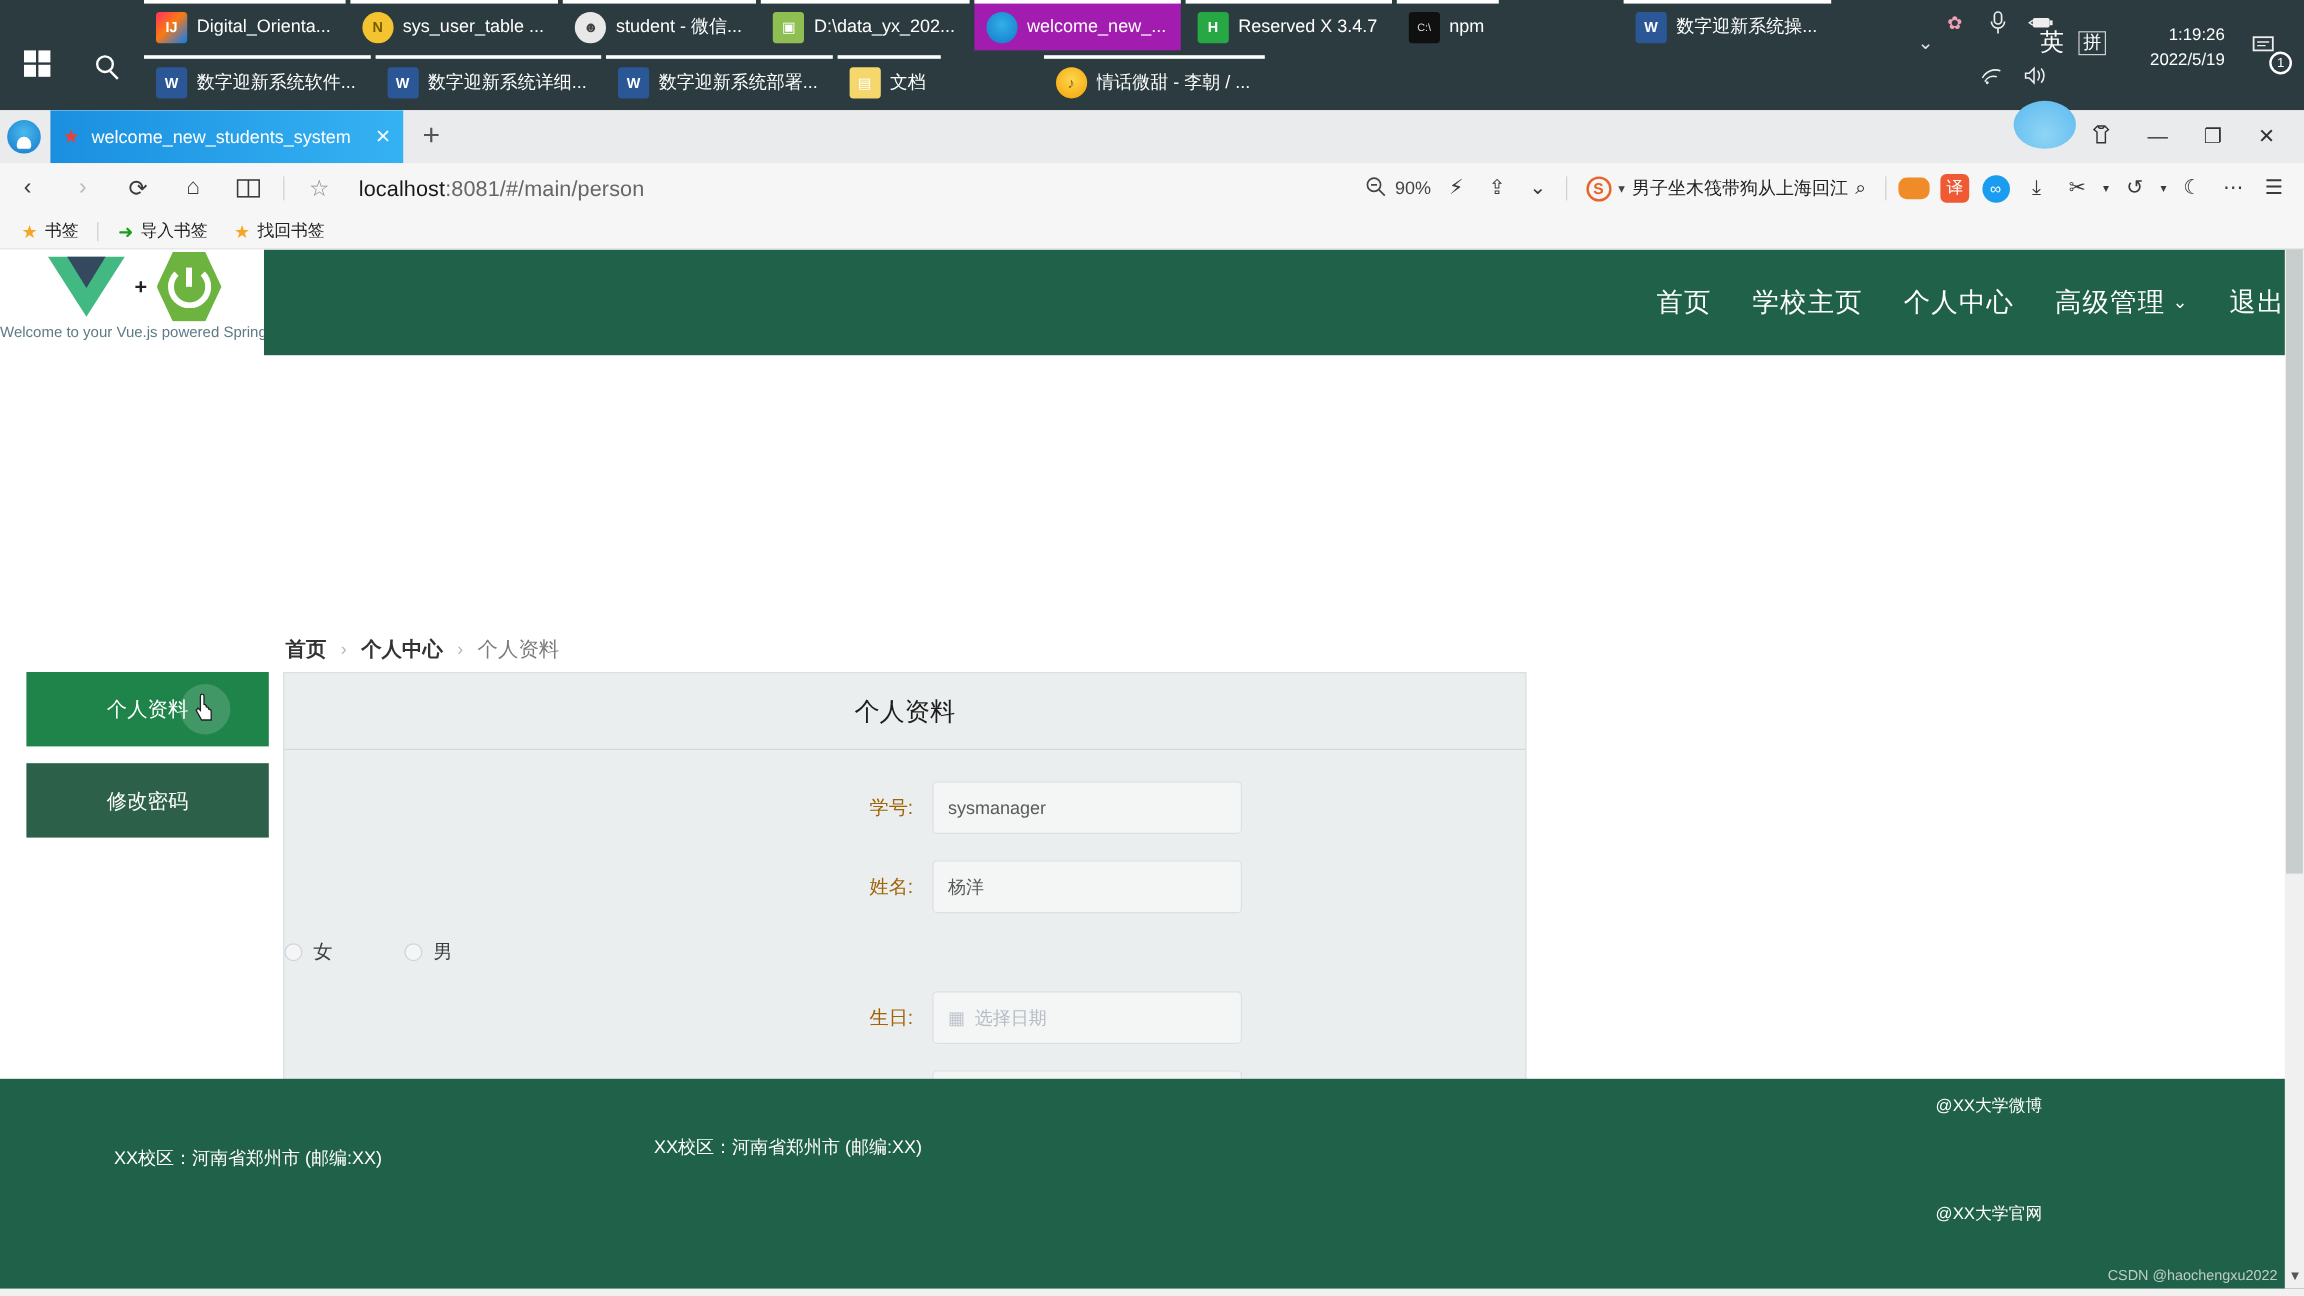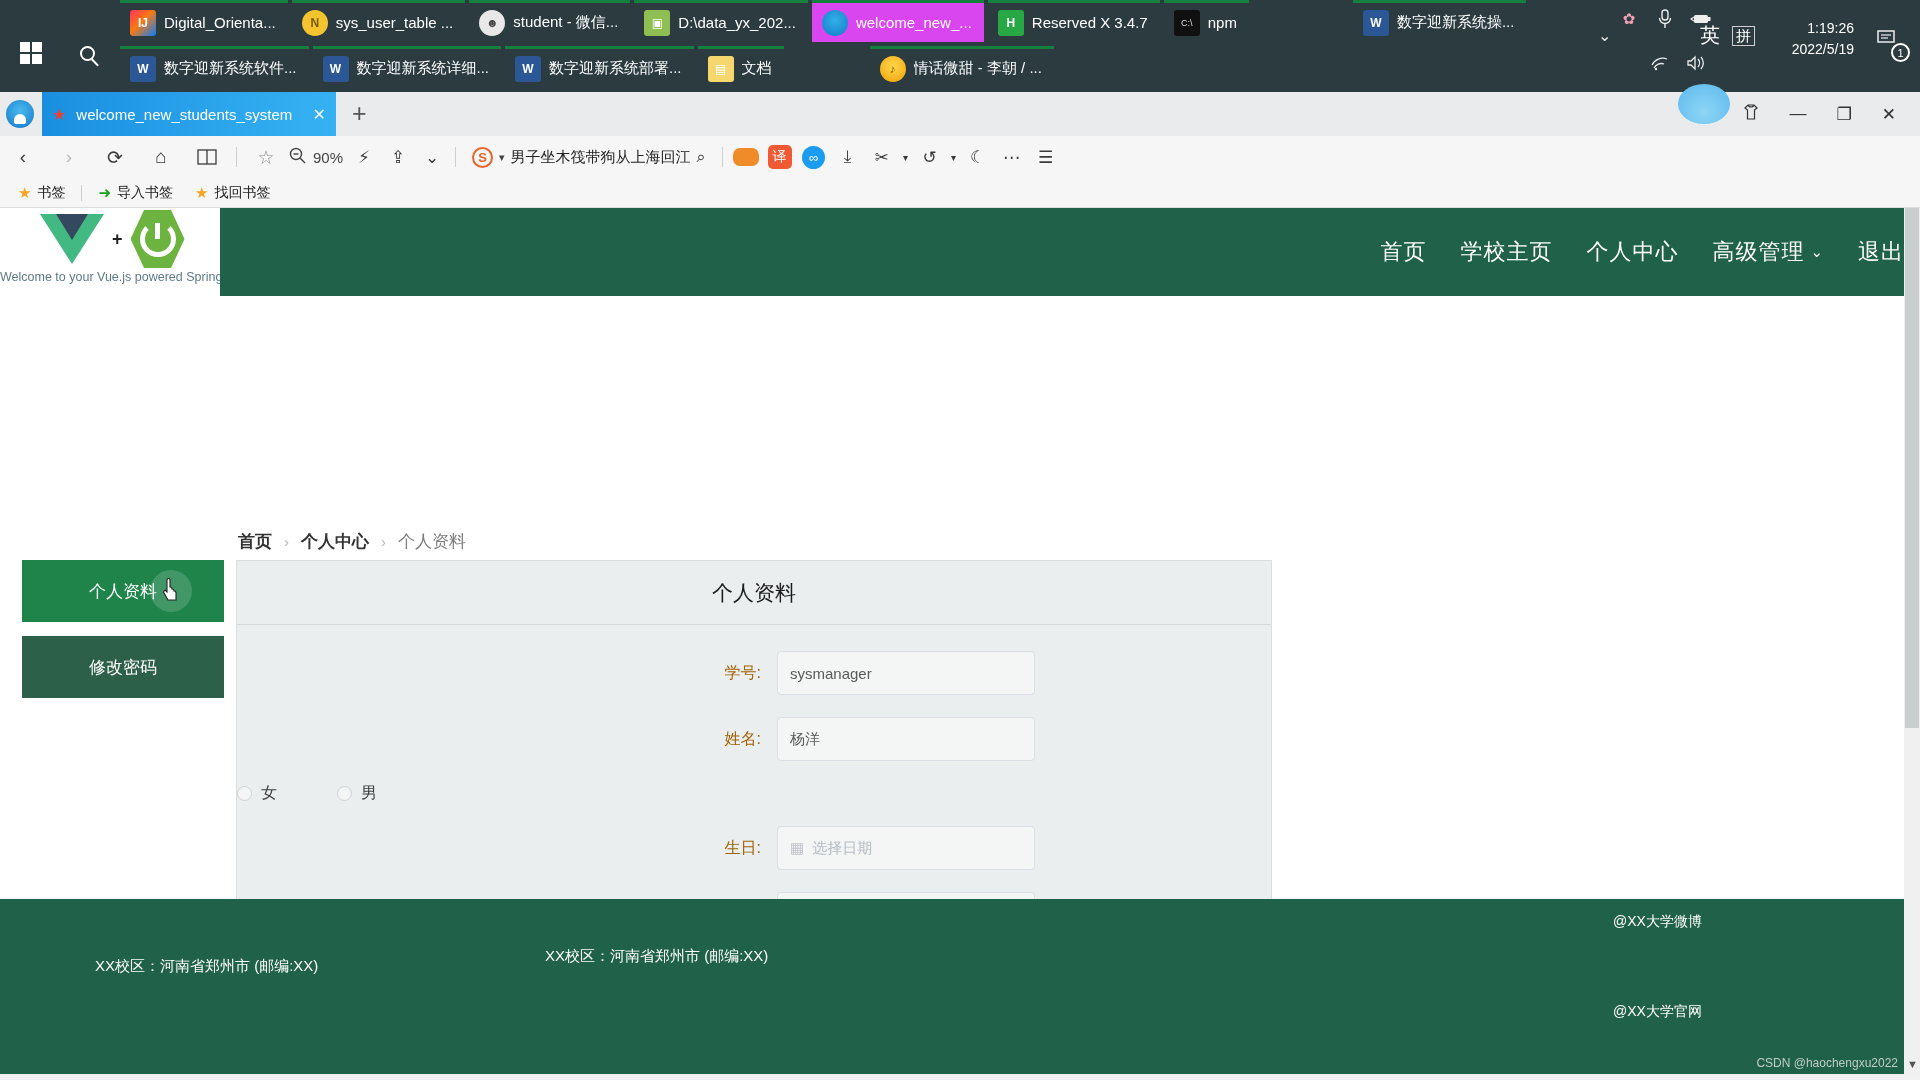--- a/index.html
+++ b/index.html
@@ -31,23 +31,23 @@
   .mag { width: 15px; height: 15px; border: 2px solid #fff; border-radius: 50%; position: relative; }
   .mag::after { content: ""; position: absolute; width: 2px; height: 9px; background: #fff; right: -3px; bottom: -8px; transform: rotate(-45deg); }
 
   .tb-row { position: absolute; height: 42px; }
   .tb-row-1 { top: 0px; left: 120px; }
   .tb-row-2 { top: 46px; left: 120px; }
   .tb-item {
     position: relative; display: inline-flex; align-items: center; gap: 8px;
     height: 42px; padding: 0 12px 0 10px; float: left; margin-right: 4px;
     color: #fff; font-size: 15px; white-space: nowrap;
-    border-top: 3px solid #15803d;
+    border-top: 3px solid #ffffff;
   }
-  .tb-item.active { background: #d946ef; }
+  .tb-item.active { background: #a21caf; }
   .tb-item .tlabel { max-width: 140px; overflow: hidden; text-overflow: ellipsis; }
   .tb-ico { width: 26px; height: 26px; flex: 0 0 26px; display: flex; align-items: center; justify-content: center;
             font-size: 12px; border-radius: 3px; font-weight: bold; color: #fff; }
   .ico-idea { background: linear-gradient(135deg,#fe315d 0%,#f97a12 45%,#087cfa 100%); }
   .ico-navicat { background: #f4c430; border-radius: 50%; color: #7a5b00; }
   .ico-wechat { background: #e8e8e8; border-radius: 50%; color: #444; }
   .ico-folder { background: #8fbf52; }
   .ico-qq { background: radial-gradient(circle at 50% 40%, #31b0e8, #1379c9); border-radius: 50%; }
   .ico-word { background: #2b5797; }
   .ico-h { background: #28a745; }
@@ -344,20 +344,23 @@
     <div class="nbtn">
       <svg width="22" height="20" viewBox="0 0 22 20">
           <rect x="2" y="3" width="18" height="14" fill="none" stroke="#3b3b3b" stroke-width="1.3"></rect>
           <line x1="11" y1="3" x2="11" y2="17" stroke="#3b3b3b" stroke-width="1.3"></line>
         </svg>
     </div>
     <div class="nsep"></div>
     <div class="nbtn">
         <span class="star-empty">☆</span>
       </div>
+    <div class="urlbar">
+      <span>localhost</span><span class="dim">:8081/#/main/person</span>
+    </div>
     <div class="zoomwrap">
       <span>
         <svg width="17" height="17" viewBox="0 0 17 17">
             <circle cx="7" cy="7" r="5.5" fill="none" stroke="#444" stroke-width="1.4"></circle>
             <line x1="11" y1="11" x2="16" y2="16" stroke="#444" stroke-width="1.4"></line>
             <line x1="4.5" y1="7" x2="9.5" y2="7" stroke="#444" stroke-width="1.4"></line>
           </svg>
       </span>
       <span>90%</span>
     </div>

